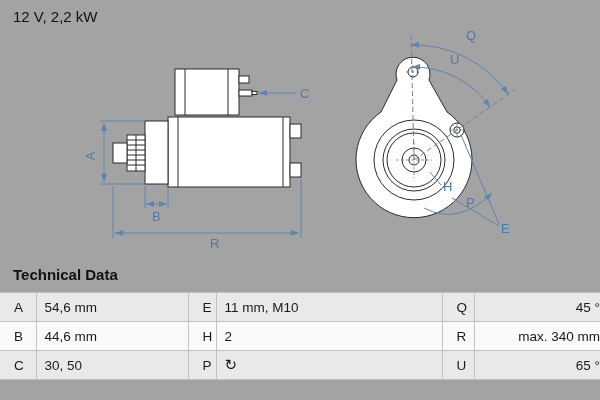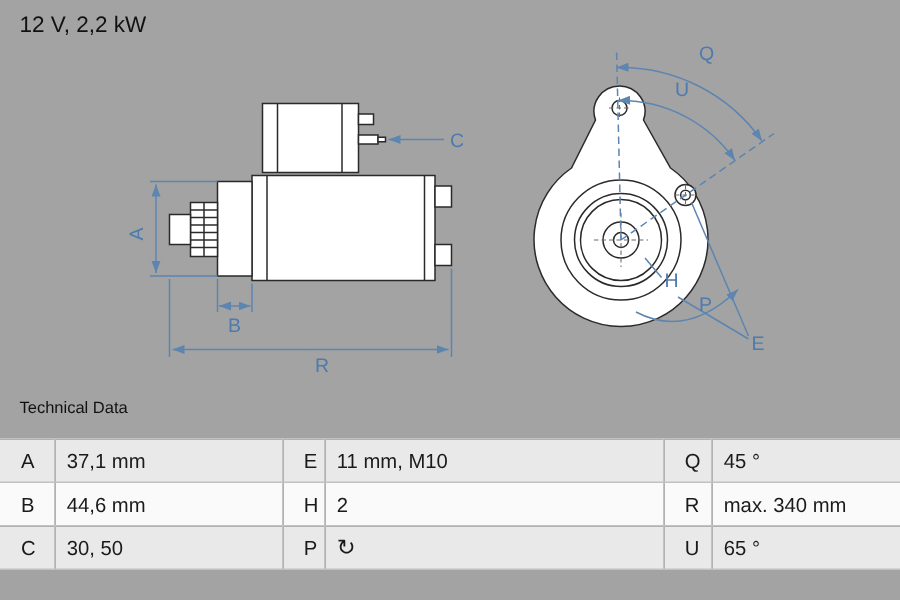--- a/index.html
+++ b/index.html
@@ -5,32 +5,32 @@
   html,body{margin:0;padding:0;background:#fff;}
   .page{
     position:relative;width:600px;height:400px;background:#a3a3a3;overflow:hidden;
     font-family:"Liberation Sans","DejaVu Sans",sans-serif;color:#1a1a1a;
   }
   .spec{
     position:absolute;top:8px;left:13px;font-size:15px;font-weight:400;color:#111;
   }
   .drawing{position:absolute;top:0;left:0;}
   .tech-title{
-    position:absolute;top:266px;left:13px;font-size:11px;font-weight:normal;color:#111;
+    position:absolute;top:266px;left:13px;font-size:15px;font-weight:bold;color:#111;
   }
   table.tdata{
     position:absolute;top:292px;left:0;width:600px;border-collapse:collapse;table-layout:fixed;
     font-size:13.5px;color:#1a1a1a;
   }
   table.tdata td{
     border:1px solid #c2c2c2;height:28px;vertical-align:middle;padding:0 0 0 8px;
     white-space:nowrap;overflow:hidden;
   }
   table.tdata td:first-child{border-left:none;}
-  table.tdata td:last-child{border-right:none;}
+  table.tdata td:last-child{border-right:none;text-align:right;}
   table.tdata td.k{padding-left:14px;}
   tr.shade{background:#e9e9e9;}
   tr.light{background:#fafafa;}
   td.rot{font-size:15px;}
 </style>
 </head>
 <body>
 
 <div class="page">
 
@@ -154,21 +154,21 @@
       <col style="width:36px">
         <col style="width:152px">
       <col style="width:28px">
         <col style="width:226px">
       <col style="width:32px">
         <col style="width:126px">
     </colgroup>
     <tbody>
       <tr class="shade">
         <td class="k">A</td>
-        <td class="v">37,1 mm</td>
+        <td class="v">54,6 mm</td>
         <td class="k">E</td>
         <td class="v">11 mm, M10</td>
         <td class="k">Q</td>
         <td class="v">45 °</td>
       </tr>
       <tr class="light">
         <td class="k">B</td>
         <td class="v">44,6 mm</td>
         <td class="k">H</td>
         <td class="v">2</td>

